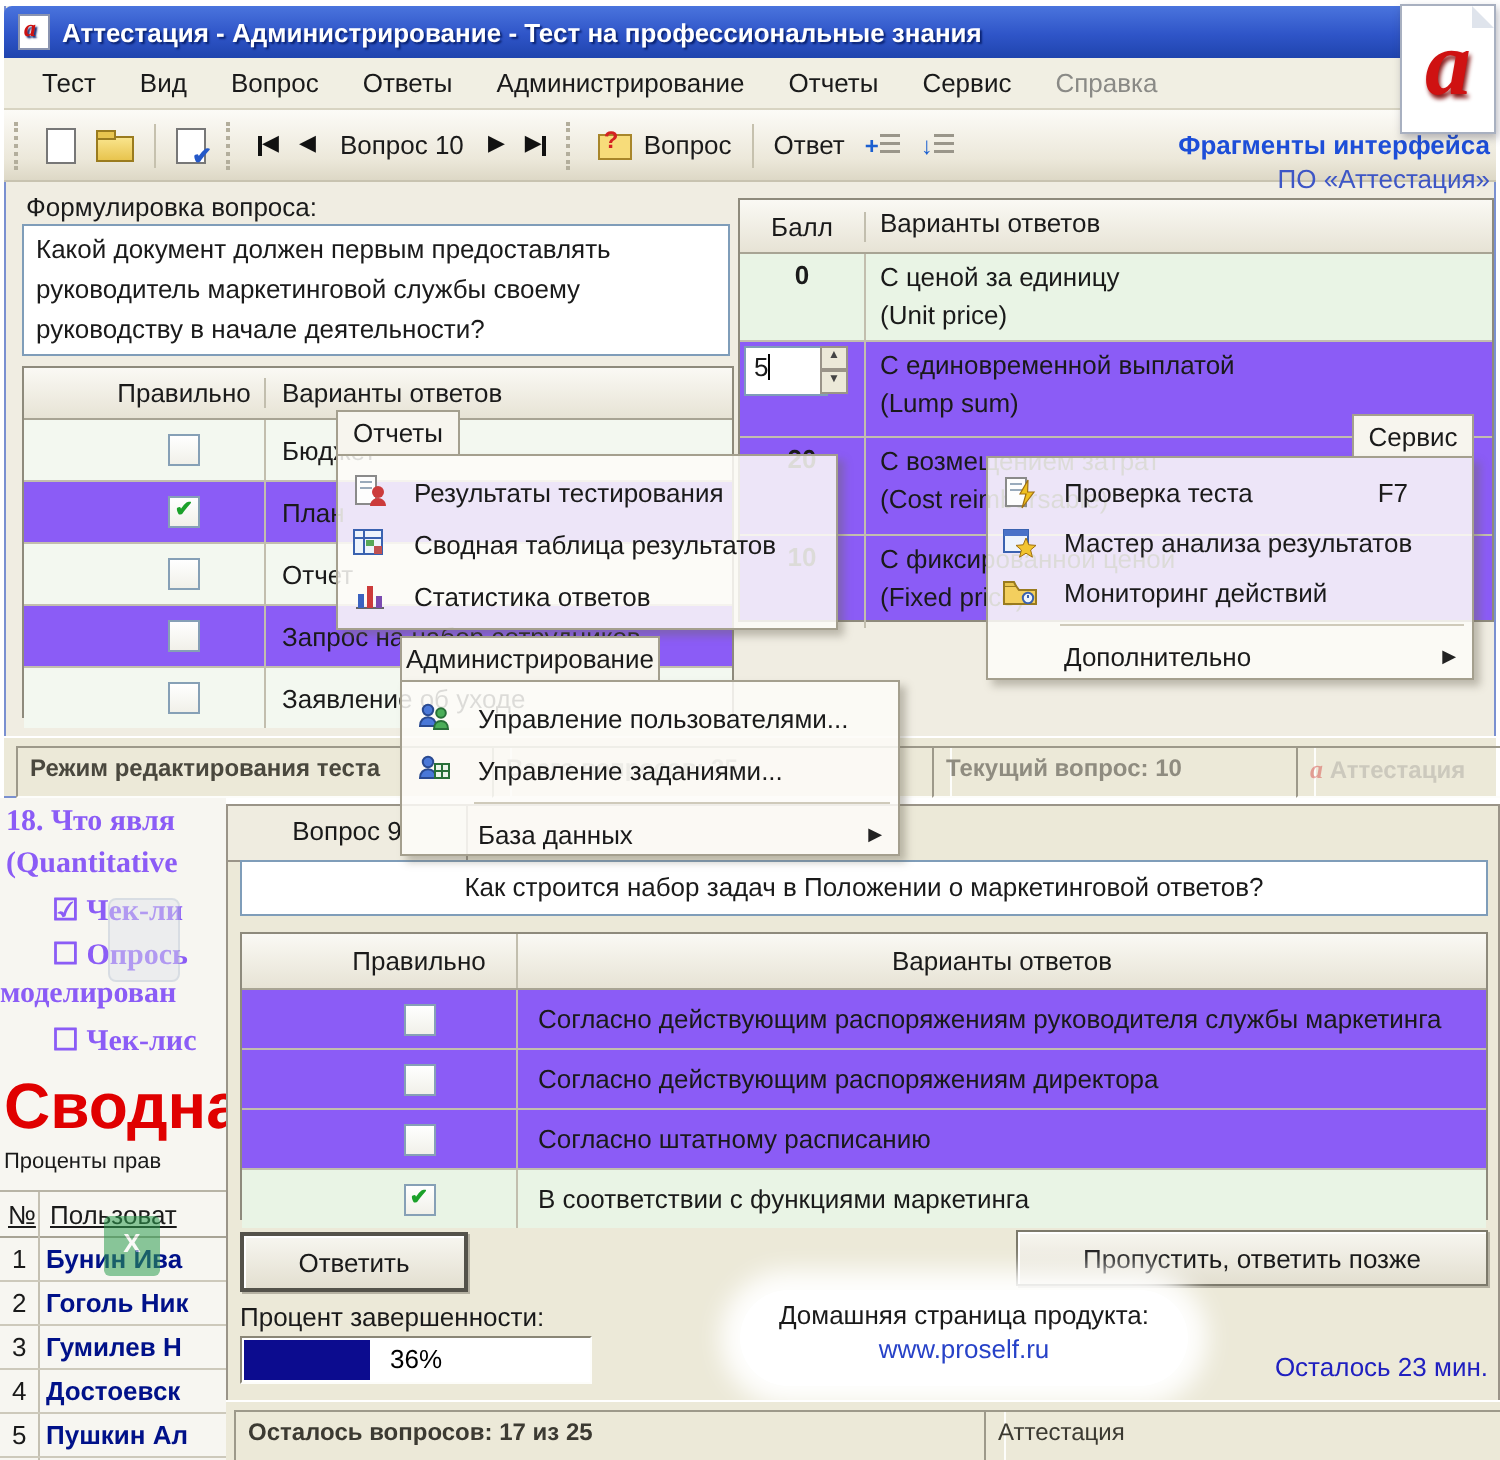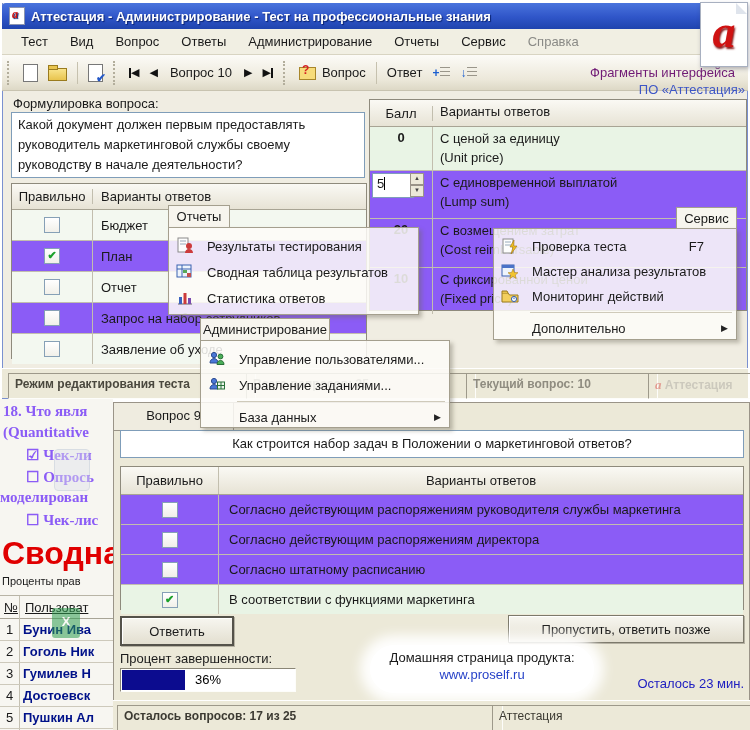--- a/index.html
+++ b/index.html
@@ -37,21 +37,21 @@
   .logo{background:#fff;border:1px solid #a8b0c0;box-shadow:1px 2px 4px rgba(60,60,80,.35);}
   .logo .fold{position:absolute;right:0;top:0;width:0;height:0;border-left:11px solid #dfe4ec;border-top:11px solid #fff;}
   .logo .glyph{position:absolute;left:0;right:0;top:2px;text-align:center;
                font:italic bold 46px "Liberation Serif",serif;color:#cf1212;text-shadow:1px 2px 2px #8a1a1a;}
   .qbox{background:#fff;border:1px solid #7f9db9;padding:2px 6px;line-height:20px;}
   .tbl{border:1px solid #8e8a7c;background:#8b5cf6;}
   .thead{display:flex;background:linear-gradient(#faf9f4,#e7e3d5);border-bottom:1px solid #a8a494;}
   .trow{display:flex;border-bottom:1px solid #c2beae;}
   .cell-score{width:62px;border-right:1px solid #c2beae;text-align:center;font-weight:bold;padding-top:3px;flex:none;position:relative;}
   .cell-desc{flex:1;padding:2px 7px;line-height:19px;}
-  .cell-correct{width:80px;border-right:1px solid #c2beae;display:flex;align-items:center;justify-content:center;flex:none;}
+  .cell-correct{width:80px;border-right:1px solid #c2beae;display:flex;align-items:center;justify-content:center;flex:none;margin-left:40px;}
   .cell-label{flex:1;padding-left:8px;display:flex;align-items:center;}
   .greenrow{background:#e9f4e5;}
   .cb{width:14px;height:14px;border:1px solid #86a0b6;background:linear-gradient(#fff,#f1f0e9);
       font-size:11px;line-height:12px;text-align:center;color:#1ba12a;font-weight:bold;}
   .editbox{position:absolute;left:2px;top:2px;width:36px;height:21px;background:#fff;border:1px solid #7f9db9;
            text-align:left;padding:2px 0 0 4px;font-weight:normal;}
   .caret{display:inline-block;width:1px;height:13px;background:#000;vertical-align:-2px;}
   .spin{position:absolute;left:40px;top:2px;width:14px;height:21px;}
   .spin div{height:10px;background:#ece9d8;border:1px solid #9a9488;font-size:6px;line-height:8px;text-align:center;color:#444;}
   .statusbar{background:#ece9d8;border-top:1px solid #fff;}
@@ -257,21 +257,21 @@
       <span class="tbtn">
           <span class="bluemark">+</span>
           <span class="lines-ic"></span>
         </span>
       <span class="tbtn">
           <span class="bluemark">↓</span>
           <span class="lines-ic"></span>
         </span>
     </div>
 
-    <div class="a brandline" style="right:12px;top:62px;width:280px;color:#701a75;font-weight:normal;z-index:5">Фрагменты интерфейса</div>
+    <div class="a brandline" style="right:2px;top:62px;width:280px;color:#1d4ed8;font-weight:bold;z-index:5">Фрагменты интерфейса</div>
     <div class="a brandline" style="right:2px;top:79px;width:280px;color:#3d56c6;z-index:5">ПО «Аттестация»</div>
 
     <div class="a" style="left:10px;top:93px">Формулировка вопроса:</div>
     <div class="a qbox" style="left:8px;top:109px;width:354px;height:66px">Какой документ должен первым предоставлять руководитель маркетинговой службы своему руководству в начале деятельности?</div>
 
     <div class="a tbl" style="left:366px;top:96px;width:378px;height:212px">
       <div class="thead" style="height:26px;align-items:center">
         <div class="cell-score" style="padding-top:0;font-weight:normal">Балл</div>
         <div class="cell-desc" style="line-height:26px;padding-top:0">Варианты ответов</div>
       </div>

